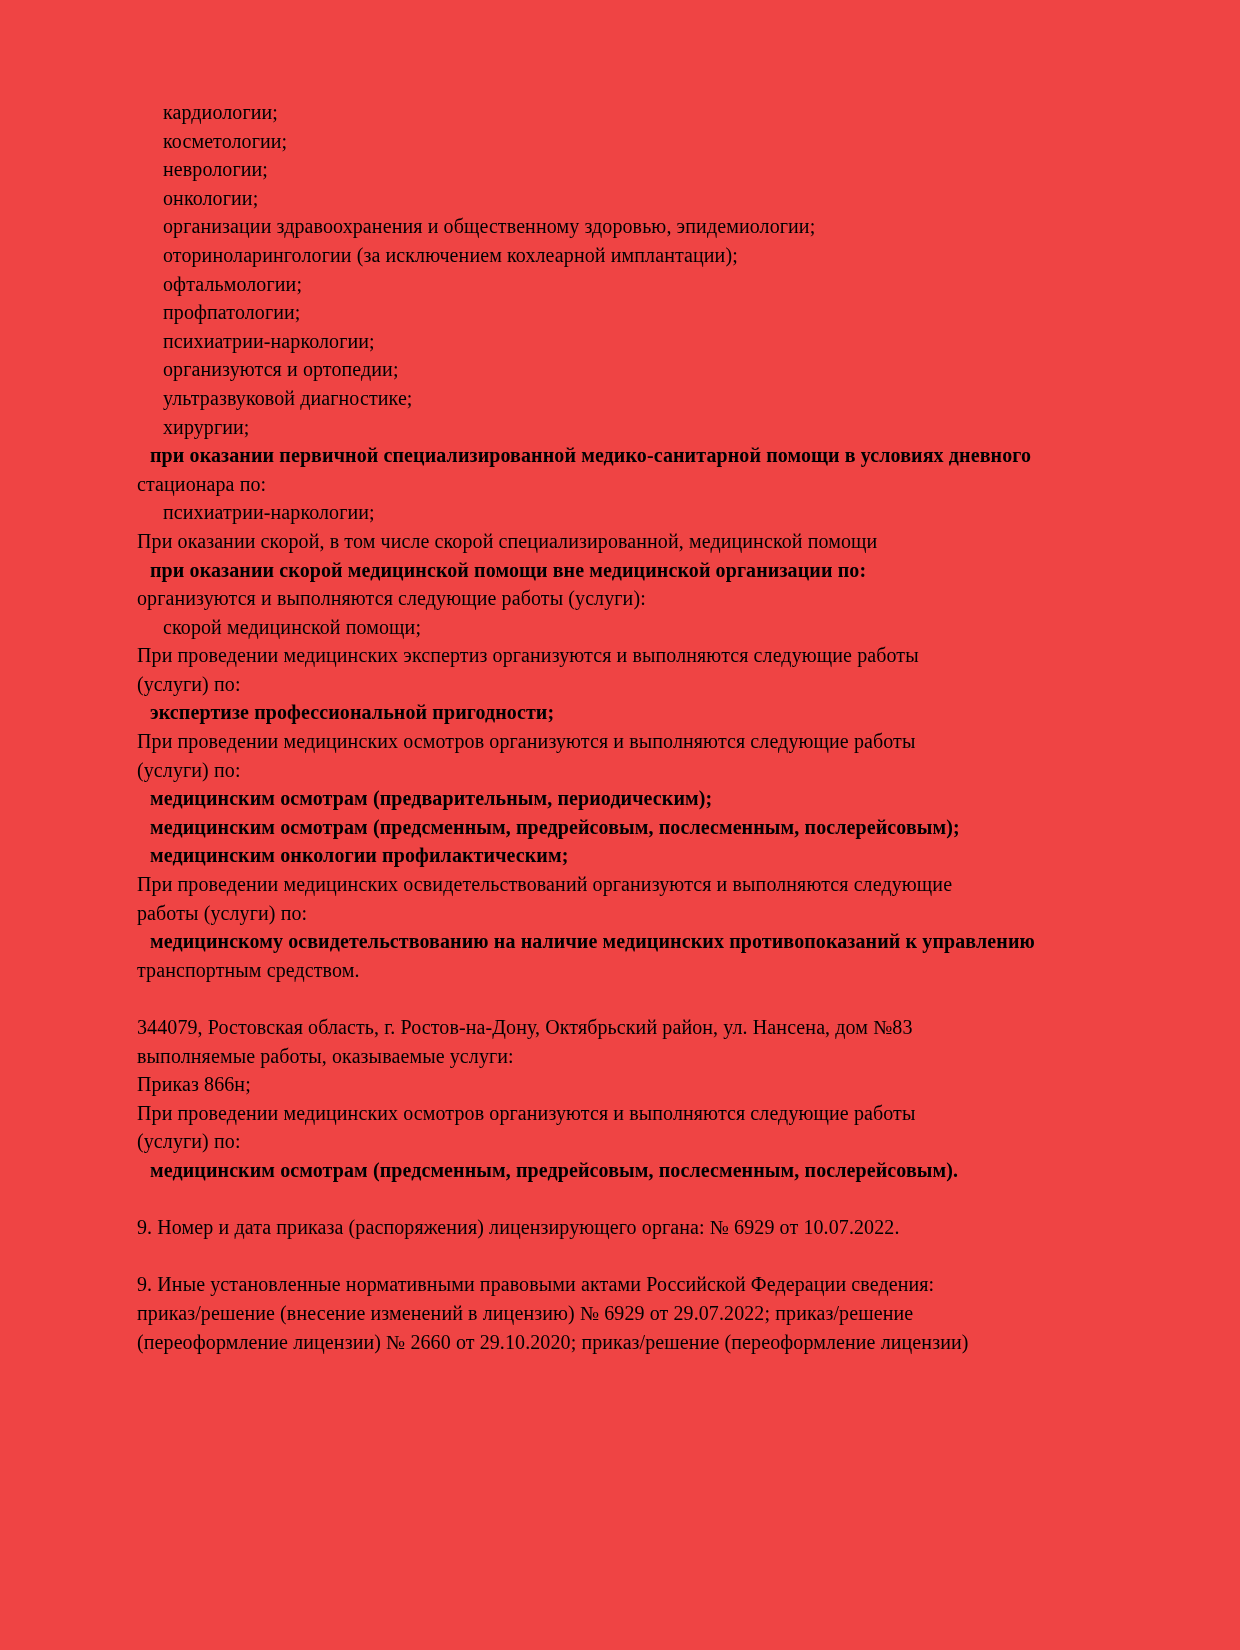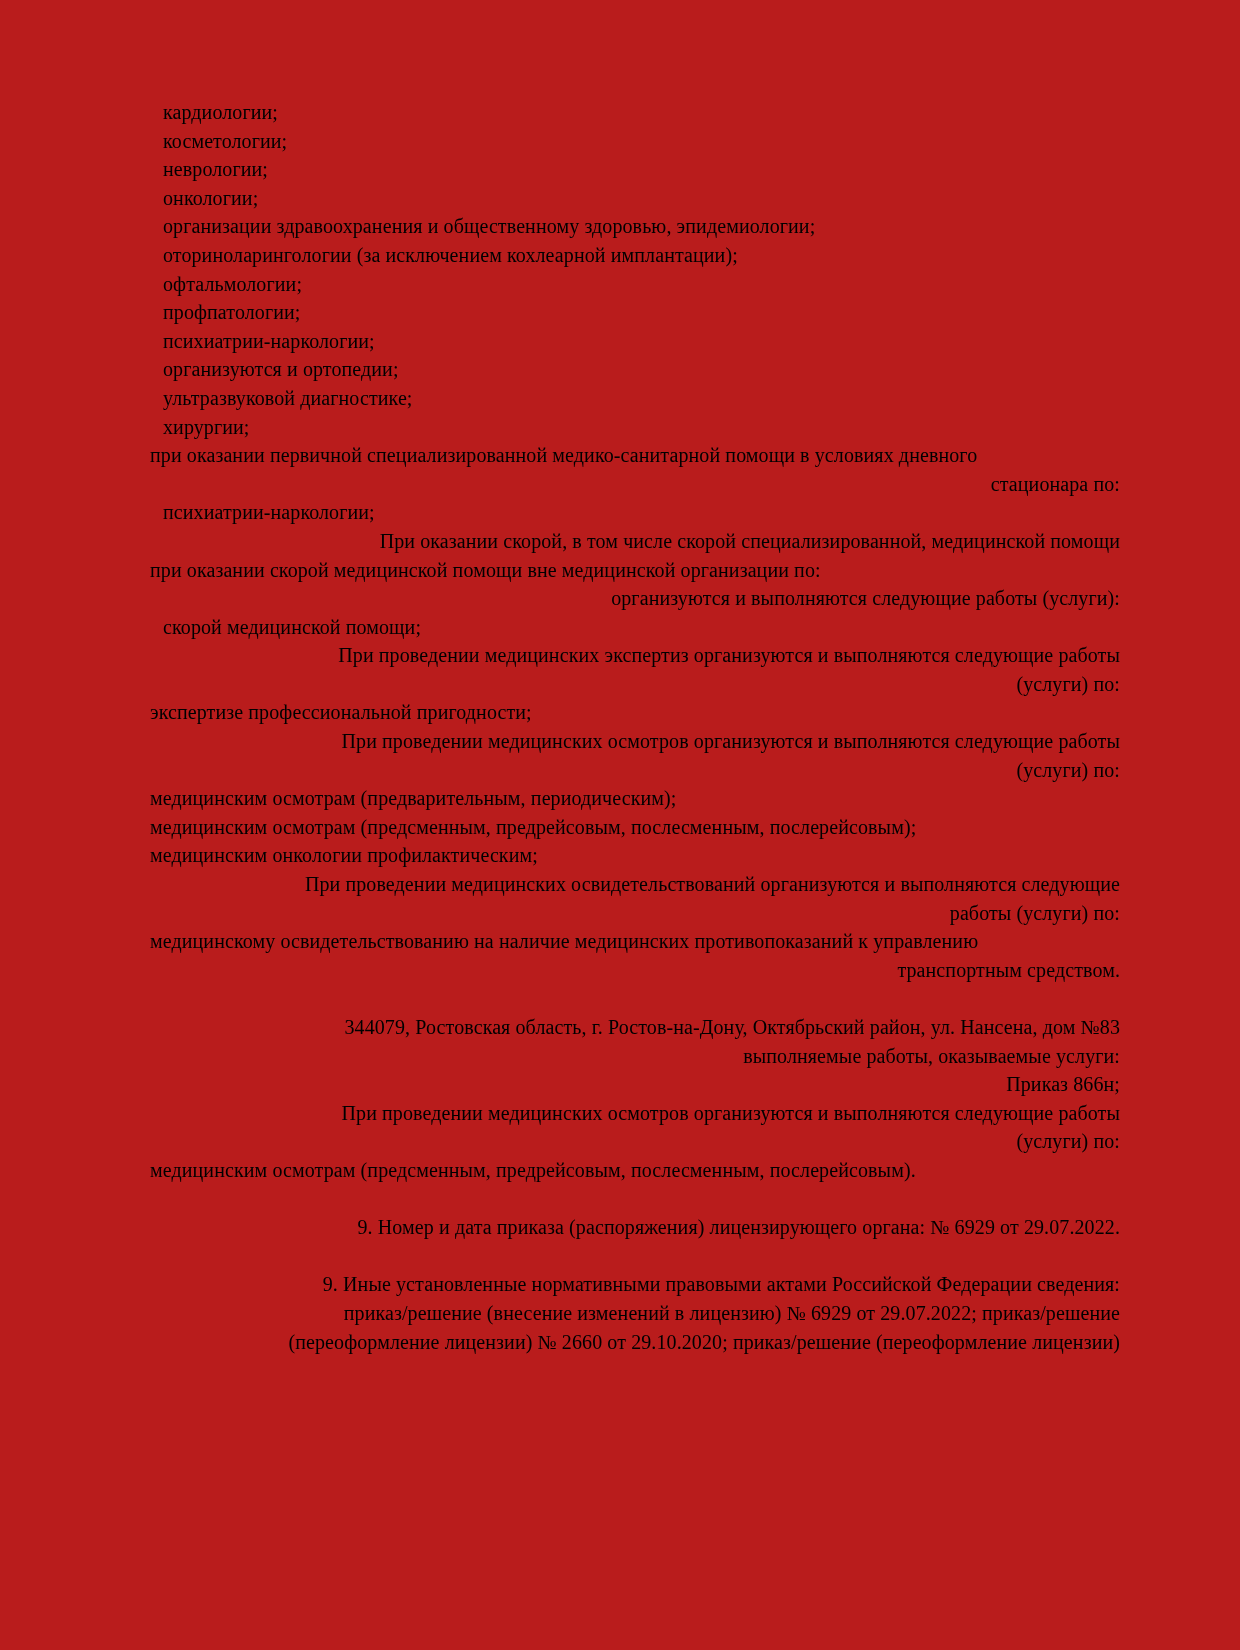--- a/index.html
+++ b/index.html
@@ -11,35 +11,35 @@
     width: 1240px;
     height: 1650px;
     overflow: hidden;
     font-family: "Liberation Serif", "DejaVu Serif", serif;
   }
   .page {
     box-sizing: border-box;
     width: 1240px;
     height: 1650px;
     padding: 98px 120px 12px 137px;
-    background: #b91c1c;
+    background: #ef4444;
   }
   .doc-body {
     width: 100%;
   }
   .doc-line {
     font-size: 20px;
     line-height: 28.6px;
     min-height: 28.6px;
     color: #000000;
     white-space: pre;
     letter-spacing: 0.1px;
   }
-  .indent-0 { padding-left: 0; text-align: right; }
-  .indent-1 { padding-left: 13px; }
+  .indent-0 { padding-left: 0; }
+  .indent-1 { padding-left: 13px; font-weight: bold; }
   .indent-2 { padding-left: 26px; }
 </style>
 </head>
 <body>
 
 <div class="page">
   <div class="doc-body">
       <div class="doc-line indent-2">кардиологии;</div>
       <div class="doc-line indent-2">косметологии;</div>
       <div class="doc-line indent-2">неврологии;</div>
@@ -72,19 +72,19 @@
       <div class="doc-line indent-1">медицинскому освидетельствованию на наличие медицинских противопоказаний к управлению</div>
       <div class="doc-line indent-0">транспортным средством.</div>
       <div class="doc-line indent-0"></div>
       <div class="doc-line indent-0">344079, Ростовская область, г. Ростов-на-Дону, Октябрьский район, ул. Нансена, дом №83</div>
       <div class="doc-line indent-0">выполняемые работы, оказываемые услуги:</div>
       <div class="doc-line indent-0">Приказ 866н;</div>
       <div class="doc-line indent-0">При проведении медицинских осмотров организуются и выполняются следующие работы</div>
       <div class="doc-line indent-0">(услуги) по:</div>
       <div class="doc-line indent-1">медицинским осмотрам (предсменным, предрейсовым, послесменным, послерейсовым).</div>
       <div class="doc-line indent-0"></div>
-      <div class="doc-line indent-0">9. Номер и дата приказа (распоряжения) лицензирующего органа: № 6929 от 29.07.2022.</div>
+      <div class="doc-line indent-0">9. Номер и дата приказа (распоряжения) лицензирующего органа: № 6929 от 10.07.2022.</div>
       <div class="doc-line indent-0"></div>
       <div class="doc-line indent-0">9. Иные установленные нормативными правовыми актами Российской Федерации сведения:</div>
       <div class="doc-line indent-0">приказ/решение (внесение изменений в лицензию) № 6929 от 29.07.2022; приказ/решение</div>
       <div class="doc-line indent-0">(переоформление лицензии) № 2660 от 29.10.2020; приказ/решение (переоформление лицензии)</div>
     </div>
 </div>
 
 </body></html>

